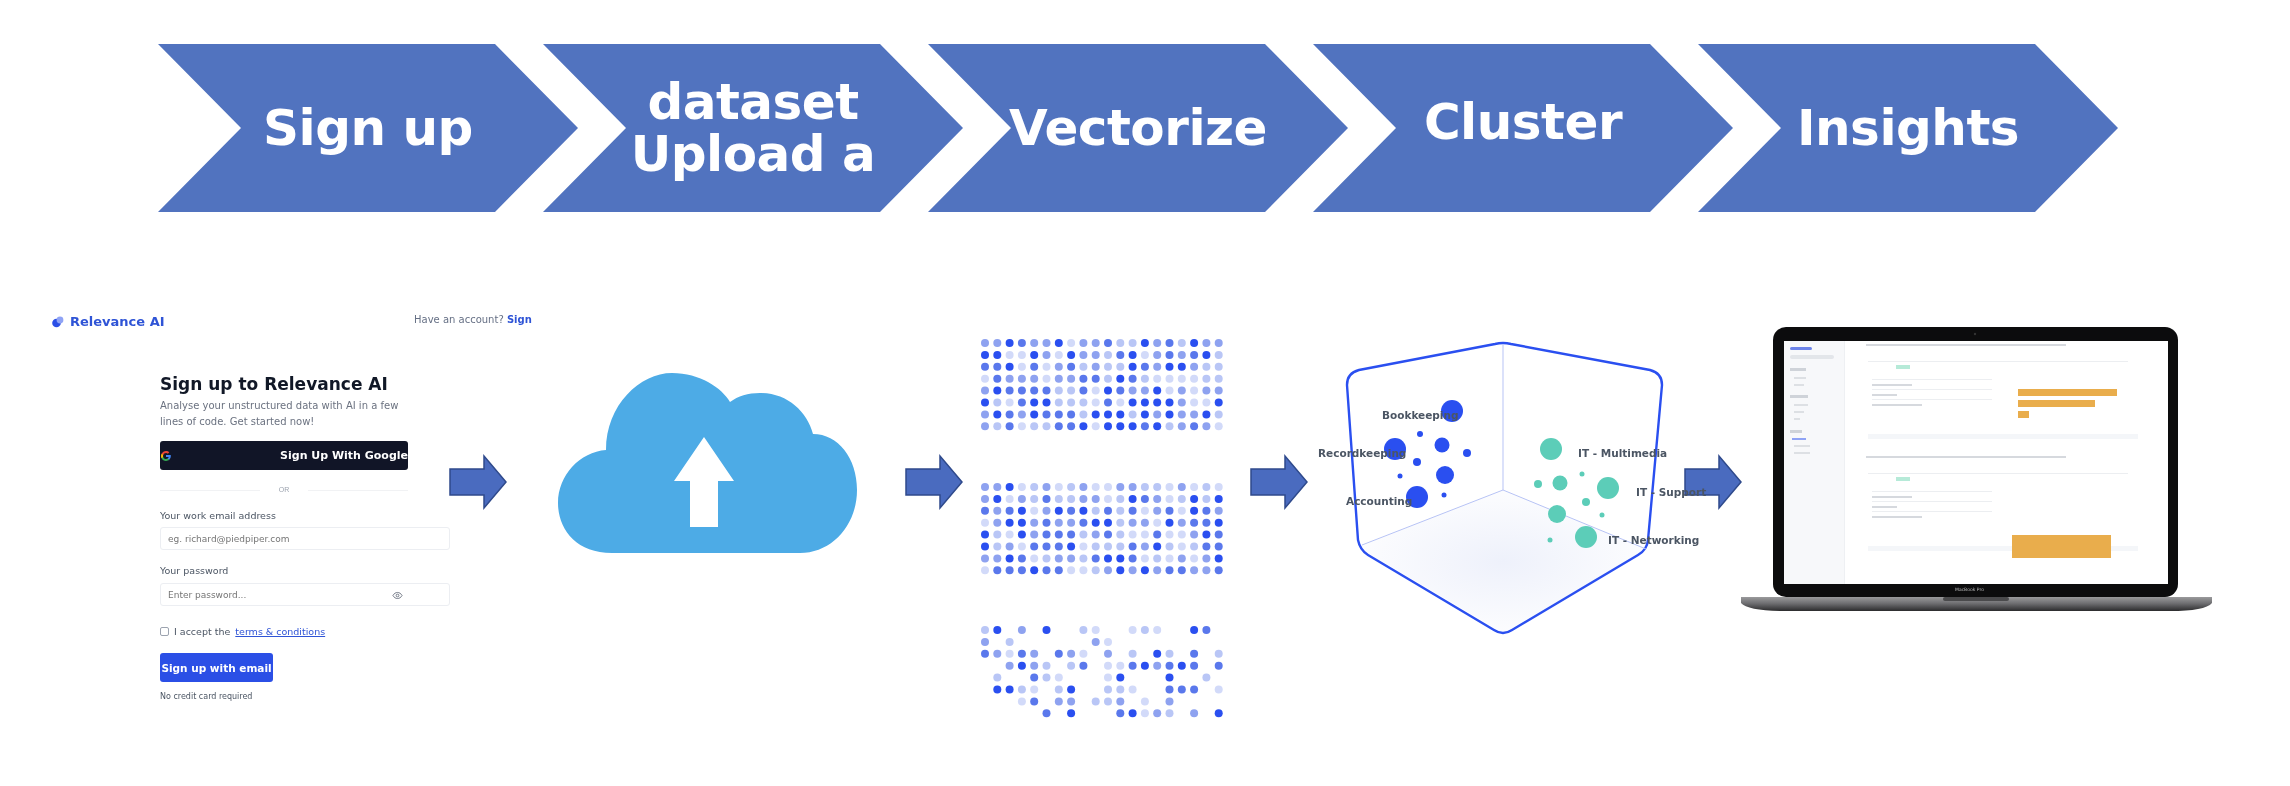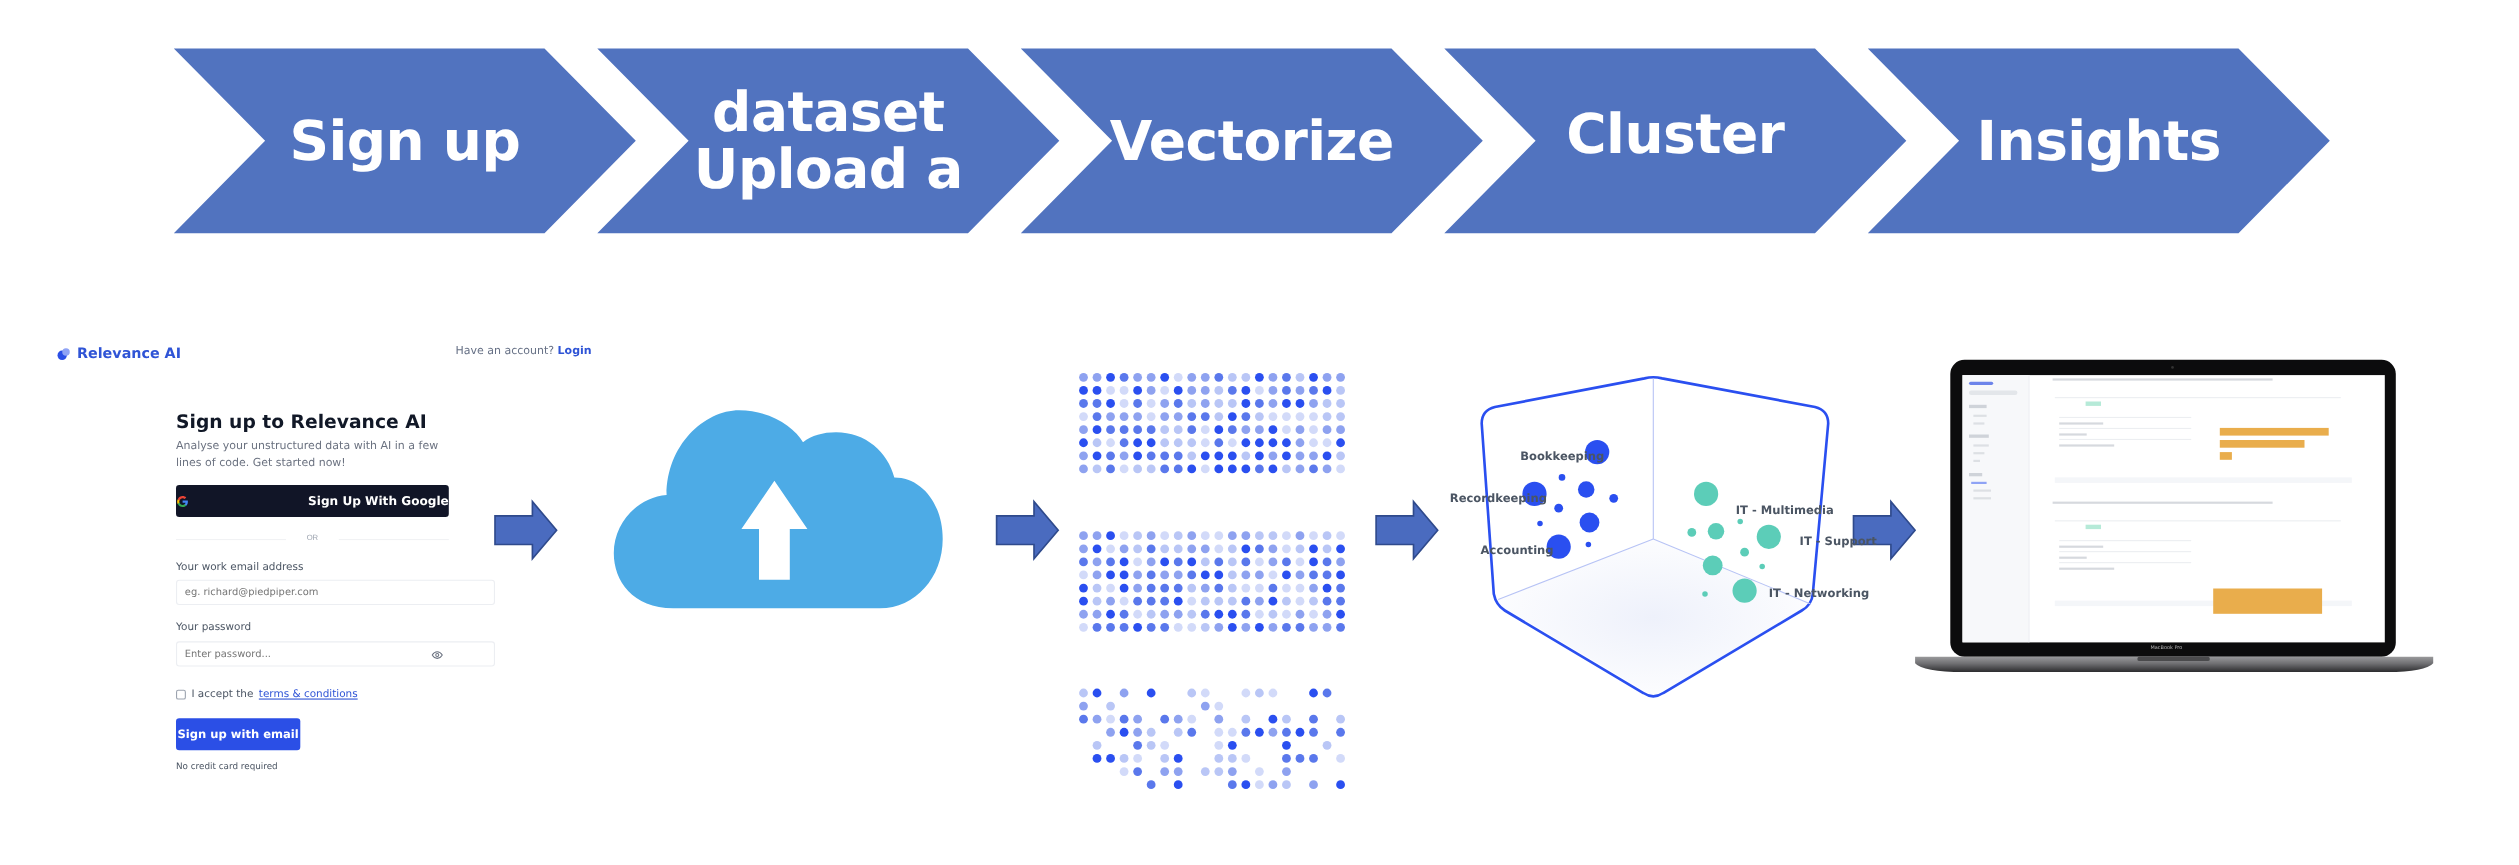--- a/index.html
+++ b/index.html
@@ -55,21 +55,21 @@
 
 <div class="abs logo">
   <svg width="12" height="12" viewBox="0 0 12 12">
     <circle cx="4.5" cy="7" r="4.3" fill="#2b4fe6"></circle>
     <circle cx="8" cy="4" r="3.4" fill="#8fa3f5"></circle>
   </svg>
   <span>Relevance AI</span>
 </div>
 <div class="abs have-acct">
   <span>Have an account?</span>
-  <b>Login</b>
+  <b>Sign</b>
 </div>
 <div class="abs su-title">Sign up to Relevance AI</div>
 <div class="abs su-sub">Analyse your unstructured data with AI in a few lines of code. Get started now!</div>
 <div class="abs google-btn">
   <svg class="g-icon" viewBox="0 0 12 12">
     <path d="M10.8 6.1c0-.4 0-.7-.1-1H6v1.9h2.7c-.1.6-.5 1.2-1 1.5v1.2h1.6c1-.9 1.5-2.2 1.5-3.6z" fill="#4285f4"></path>
     <path d="M6 11c1.4 0 2.5-.5 3.3-1.2L7.7 8.5c-.4.3-1 .5-1.7.5-1.3 0-2.4-.9-2.8-2.1H1.6v1.3C2.4 9.9 4.1 11 6 11z" fill="#34a853"></path>
     <path d="M3.2 6.9C3.1 6.6 3 6.3 3 6s.1-.6.2-.9V3.8H1.6C1.2 4.5 1 5.2 1 6s.2 1.5.6 2.2l1.6-1.3z" fill="#fbbc05"></path>
     <path d="M6 3c.7 0 1.4.3 1.9.7l1.4-1.4C8.5 1.5 7.4 1 6 1 4.1 1 2.4 2.1 1.6 3.8l1.6 1.3C3.6 3.9 4.7 3 6 3z" fill="#ea4335"></path>
   </svg>
@@ -602,16 +602,16 @@
       <div style="position: absolute; left: 84px; top: 205px; width: 270px; height: 5px; background: rgb(244, 246, 249);"></div>
       <div style="position: absolute; left: 228px; top: 194px; width: 99px; height: 23px; background: rgb(233, 173, 76);"></div>
     </div>
 </div>
 <div class="mb-label">MacBook Pro</div>
 
 <div id="cluster-labels">
     <div class="cl-label" style="left: 1372px; top: 402px; background: transparent; box-shadow: none;">Bookkeeping</div>
     <div class="cl-label" style="left: 1308px; top: 440px; background: transparent; box-shadow: none;">Recordkeeping</div>
     <div class="cl-label" style="left: 1336px; top: 488px; background: transparent; box-shadow: none;">Accounting</div>
-    <div class="cl-label" style="left: 1568px; top: 440px; background: transparent; box-shadow: none; margin-top: 11px;">IT - Multimedia</div>
+    <div class="cl-label" style="left: 1568px; top: 440px; background: transparent; box-shadow: none;">IT - Multimedia</div>
     <div class="cl-label" style="left: 1626px; top: 479px; background: transparent; box-shadow: none;">IT - Support</div>
     <div class="cl-label" style="left: 1598px; top: 527px; background: transparent; box-shadow: none;">IT - Networking</div>
   </div>
 
 </body></html>

